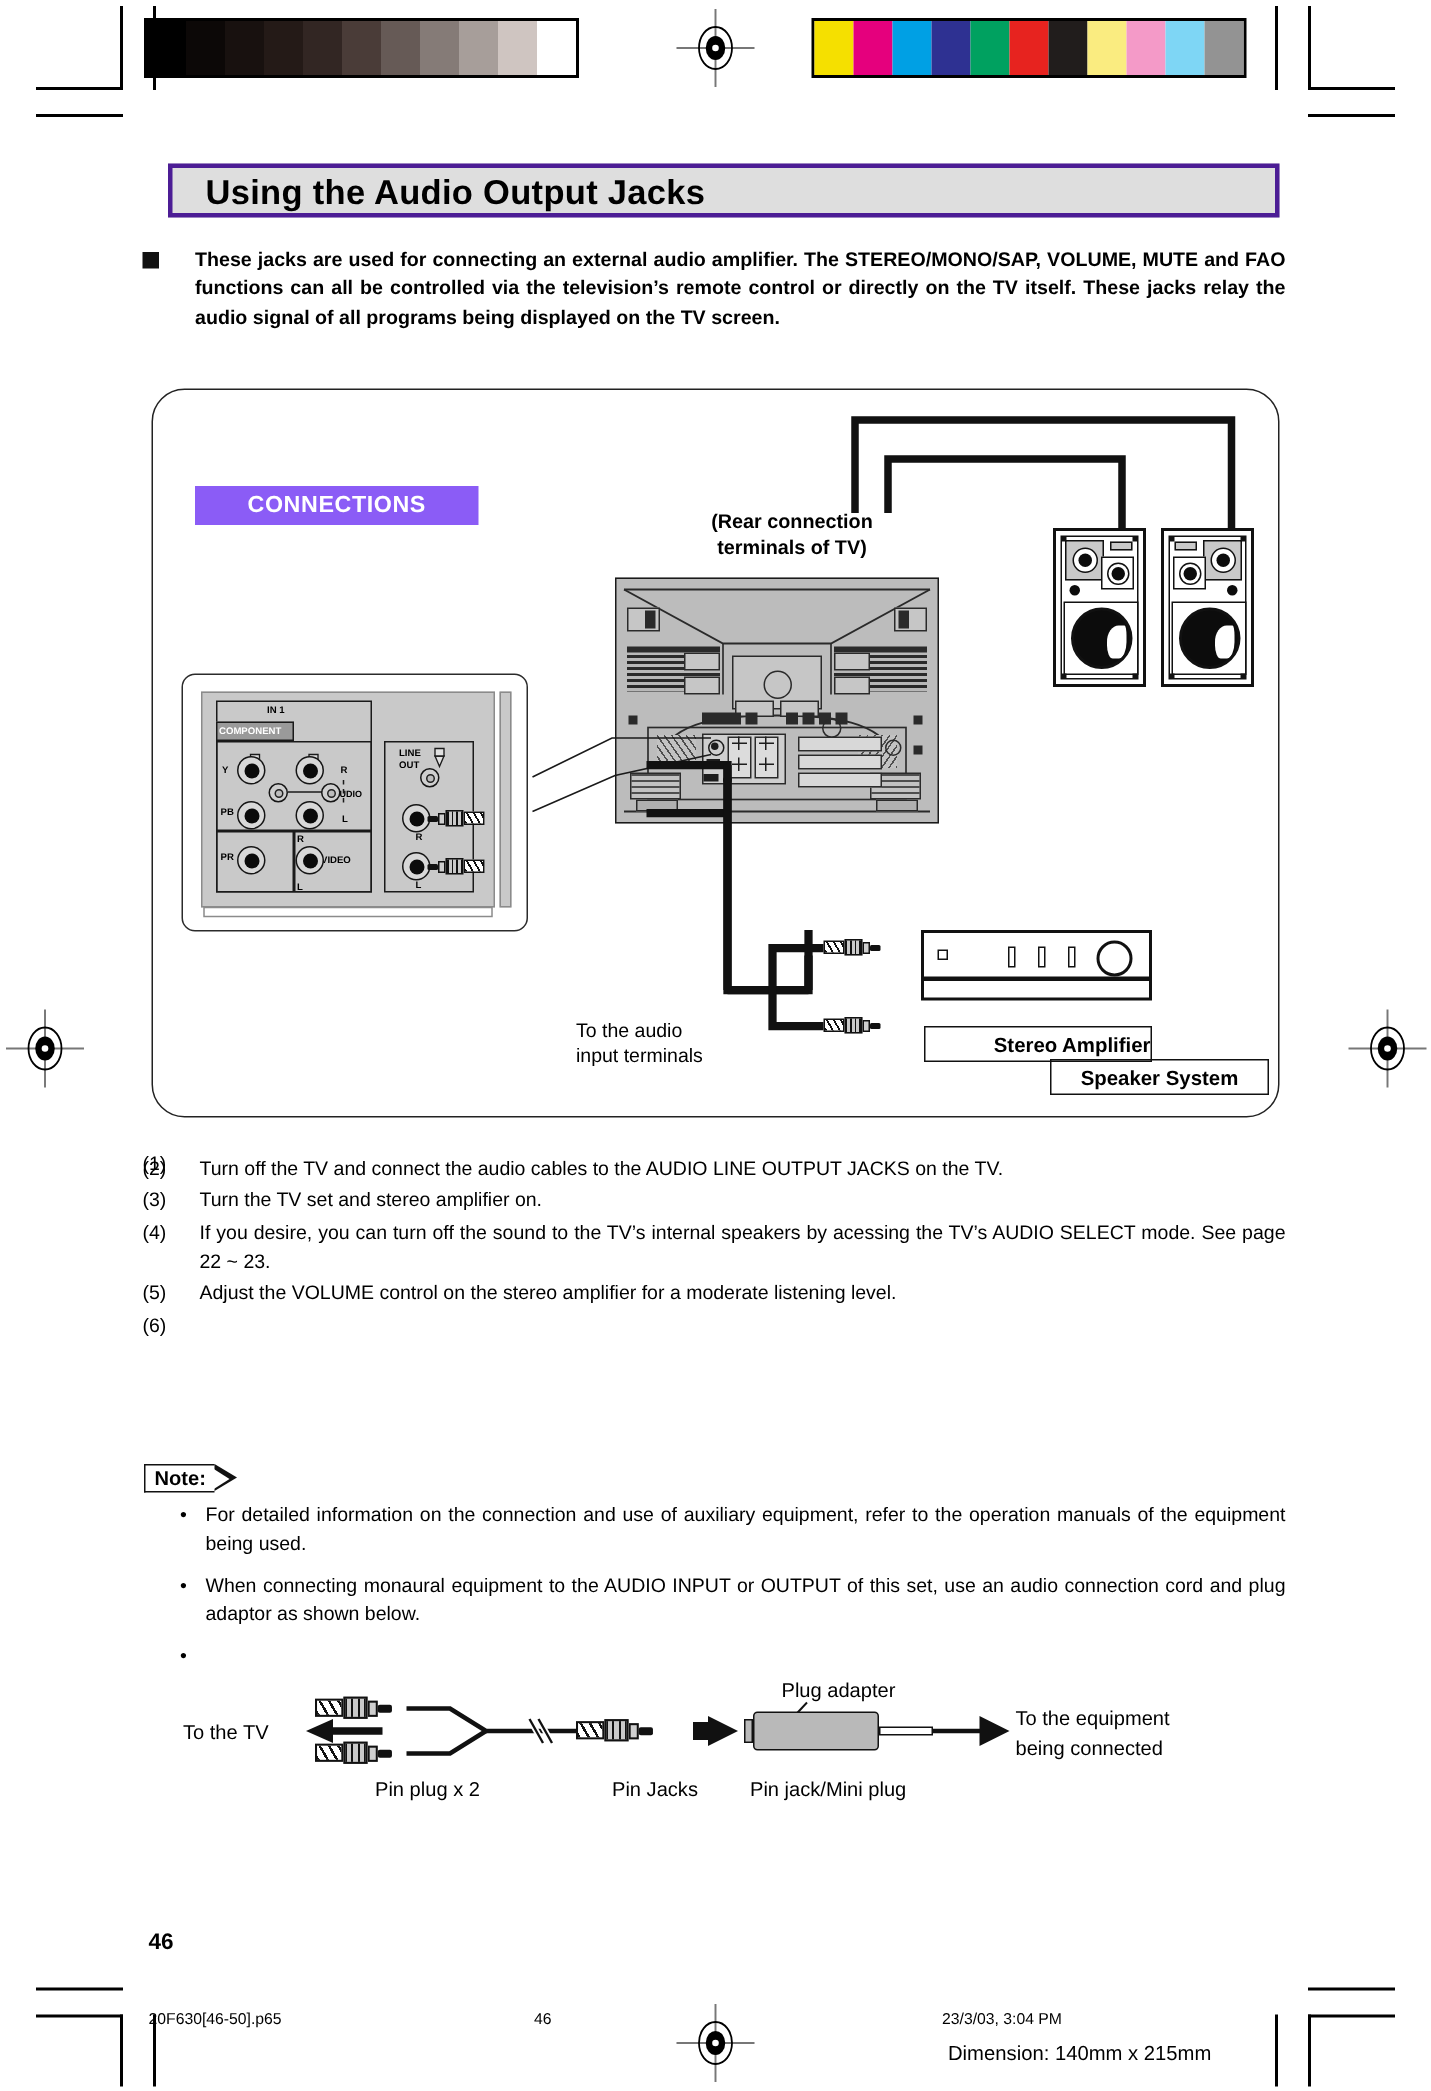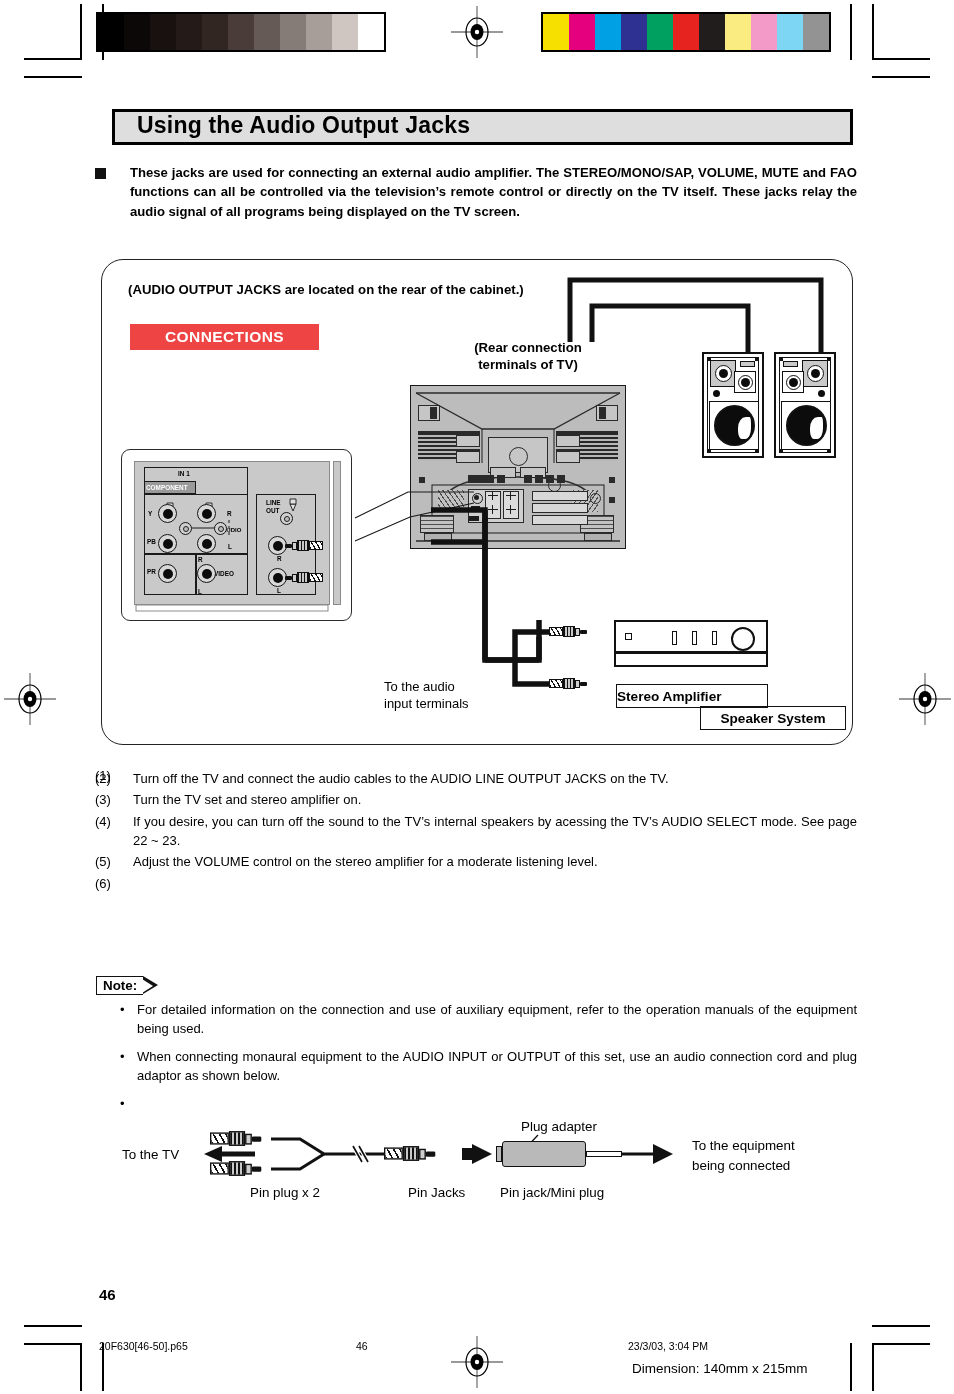--- a/index.html
+++ b/index.html
@@ -10,40 +10,40 @@
 
   
   .calbar{position:absolute;display:flex;border:2px solid #000;box-sizing:content-box;}
   .calbar i{display:block;width:26px;height:36px;}
   .calbar.gray i{width:26px;}
   .calbar.color i{width:26px;}
 
   
   #title-bar{
     position:absolute;left:112px;top:109px;width:741px;height:36px;
-    background:#dedede;border:3px solid #000000;box-sizing:border-box;
-    display:flex;align-items:flex-start;
+    background:#dedede;border:3px solid #4c1d95;box-sizing:border-box;
+    display:flex;align-items:flex-end;
   }
   #title-bar .t{font-size:23px;font-weight:bold;letter-spacing:.2px;padding-left:22px;
     font-family:"Liberation Sans",sans-serif;}
 
   
   #intro{position:absolute;left:95px;top:163px;width:762px;}
   #intro .bullet{position:absolute;left:0;top:5px;width:11px;height:11px;background:#111;}
   #intro .body{margin-left:35px;font-size:13.1px;font-weight:bold;line-height:19.4px;
     text-align:justify;text-justify:inter-word;}
 
   
   #figure-box{position:absolute;left:101px;top:259px;width:752px;height:486px;
     border:1.6px solid #222;border-radius:22px;box-sizing:border-box;background:#fff;}
 
   #fig-caption{position:absolute;left:26px;top:22px;font-size:13.2px;font-weight:bold;}
 
   #connections-tag{position:absolute;left:28px;top:64px;width:189px;height:26px;
-    background:#ef4444;display:flex;align-items:center;justify-content:center;}
+    background:#8b5cf6;display:flex;align-items:center;justify-content:center;}
   #connections-tag span{color:#fff;font-size:15.5px;font-weight:bold;letter-spacing:.4px;}
 
   #rear-caption{position:absolute;left:331px;top:80px;width:190px;text-align:center;
     font-size:13.2px;font-weight:bold;line-height:16.5px;}
 
   
   #jack-panel{position:absolute;left:19px;top:189px;width:231px;height:172px;
     border:1.4px solid #2b2b2b;border-radius:9px;background:#fff;box-sizing:border-box;}
   #jack-inner{position:absolute;left:12px;top:11px;width:196px;height:144px;background:#c9c9c9;
     border:1px solid #8b8b8b;box-sizing:border-box;}
@@ -80,21 +80,21 @@
 
   
   #amp{position:absolute;left:419px;top:81px;width:154px;height:47px;
     border:2.6px solid #111;background:#fff;box-sizing:border-box;}
   #amp .split{position:absolute;left:0;right:0;top:29px;height:2.6px;background:#111;}
   #amp .sq{position:absolute;left:9px;top:11px;width:7px;height:7px;border:1.6px solid #111;box-sizing:border-box;}
   #amp .sl{position:absolute;top:9px;width:5px;height:14px;border:1.5px solid #111;box-sizing:border-box;}
   #amp .knob{position:absolute;right:11px;top:5px;width:24px;height:24px;border-radius:50%;
     border:2px solid #111;box-sizing:border-box;background:#fff;}
   #amp-label{position:absolute;left:425px;top:138px;width:152px;height:24px;border:1.4px solid #111;
-    display:flex;align-items:center;justify-content:flex-start;box-sizing:border-box;}
+    display:flex;align-items:center;justify-content:flex-end;box-sizing:border-box;}
   #amp-label span{font-size:13.6px;font-weight:bold;}
 
   #audio-in-label{position:absolute;left:280px;top:127px;width:120px;font-size:13px;line-height:17px;}
 
   
   #spk-wrap{position:absolute;left:604px;top:45px;width:140px;height:110px;}
   .spk{position:absolute;top:0;width:62px;height:106px;background:#fff;border:2px solid #111;box-sizing:border-box;}
   .spk .face{position:absolute;left:3px;top:3px;right:3px;bottom:3px;border:1.1px solid #111;box-sizing:border-box;}
   .spk .tw-box{position:absolute;width:26px;height:27px;background:#c9c9c9;border:1.2px solid #111;box-sizing:border-box;
      display:flex;align-items:center;justify-content:center;}
@@ -232,21 +232,20 @@
   <div class="t">Using the Audio Output Jacks</div>
 </div>
 
 <div id="intro">
   <div class="bullet"></div>
   <div class="body">These jacks are used for connecting an external audio amplifier. The STEREO/MONO/SAP, VOLUME, MUTE and FAO functions can all be controlled via the television’s remote control or directly on the TV itself. These jacks relay the audio signal of all programs being displayed on the TV screen.</div>
 </div>
 
 <div id="figure-box">
 
-  <div id="fig-caption">(AUDIO OUTPUT JACKS are located on the rear of the cabinet.)</div>
 
   <div id="connections-tag">
     <span>CONNECTIONS</span>
   </div>
 
   <div id="rear-caption">
     <div>(Rear connection</div>
     <div>terminals of TV)</div>
   </div>
 
@@ -501,21 +500,21 @@
     <div class="note"><span class="b">•</span><span>When connecting monaural equipment to the AUDIO INPUT or OUTPUT of this set, use an audio connection cord and plug adaptor as shown below.</span></div>
     <div class="note"><span class="b">•</span></div>
   </div>
 
 <div id="adapter">
   <div class="ad-txt" style="left:22px;top:36px;">To the TV</div>
   <div class="ad-txt" style="left:150px;top:74px;">Pin plug x 2</div>
   <div class="ad-txt" style="left:308px;top:74px;">Pin Jacks</div>
   <div class="ad-txt" style="left:400px;top:74px;">Pin jack/Mini plug</div>
   <div class="ad-txt" style="left:421px;top:8px;">Plug adapter</div>
-  <div class="ad-txt" style="left:592px;top:26px;line-height:20px;">
+  <div class="ad-txt" style="left:577px;top:26px;line-height:20px;">
     <div>To the equipment</div>
     <div>being connected</div>
   </div>
 
   <svg class="overlay" width="760" height="110">
 
     <line x1="155" y1="44" x2="122" y2="44" stroke="#111" stroke-width="5"></line>
     <polygon points="122,36 104,44 122,52" fill="#111"></polygon>
 
     <path d="M171,29 L200,29 L224,44 L285,44" fill="none" stroke="#111" stroke-width="3"></path>

